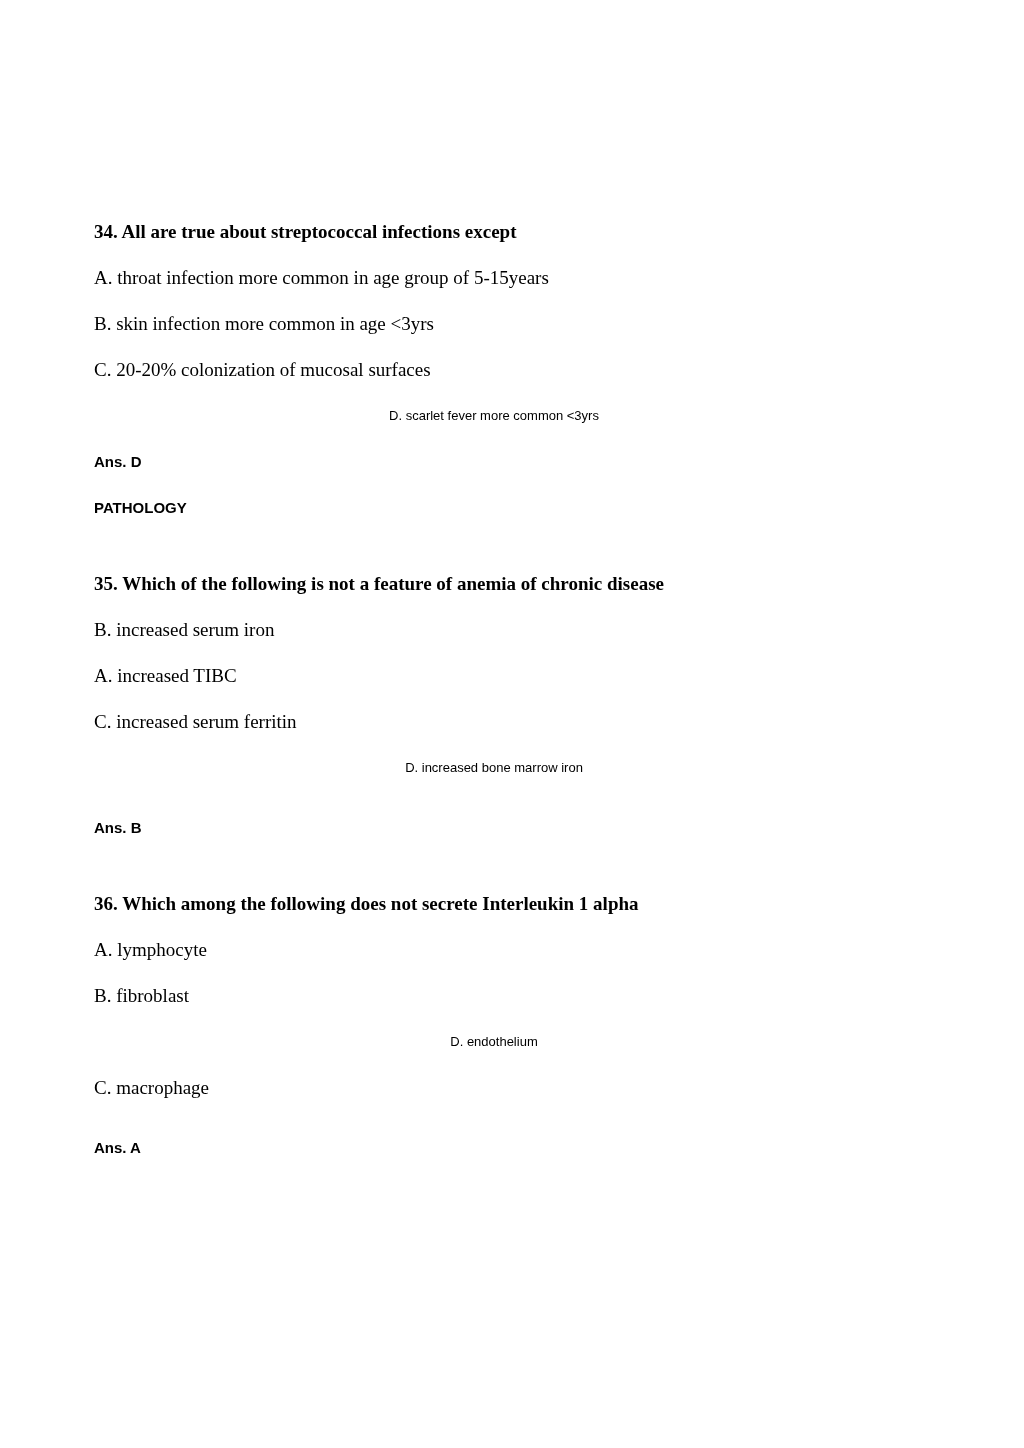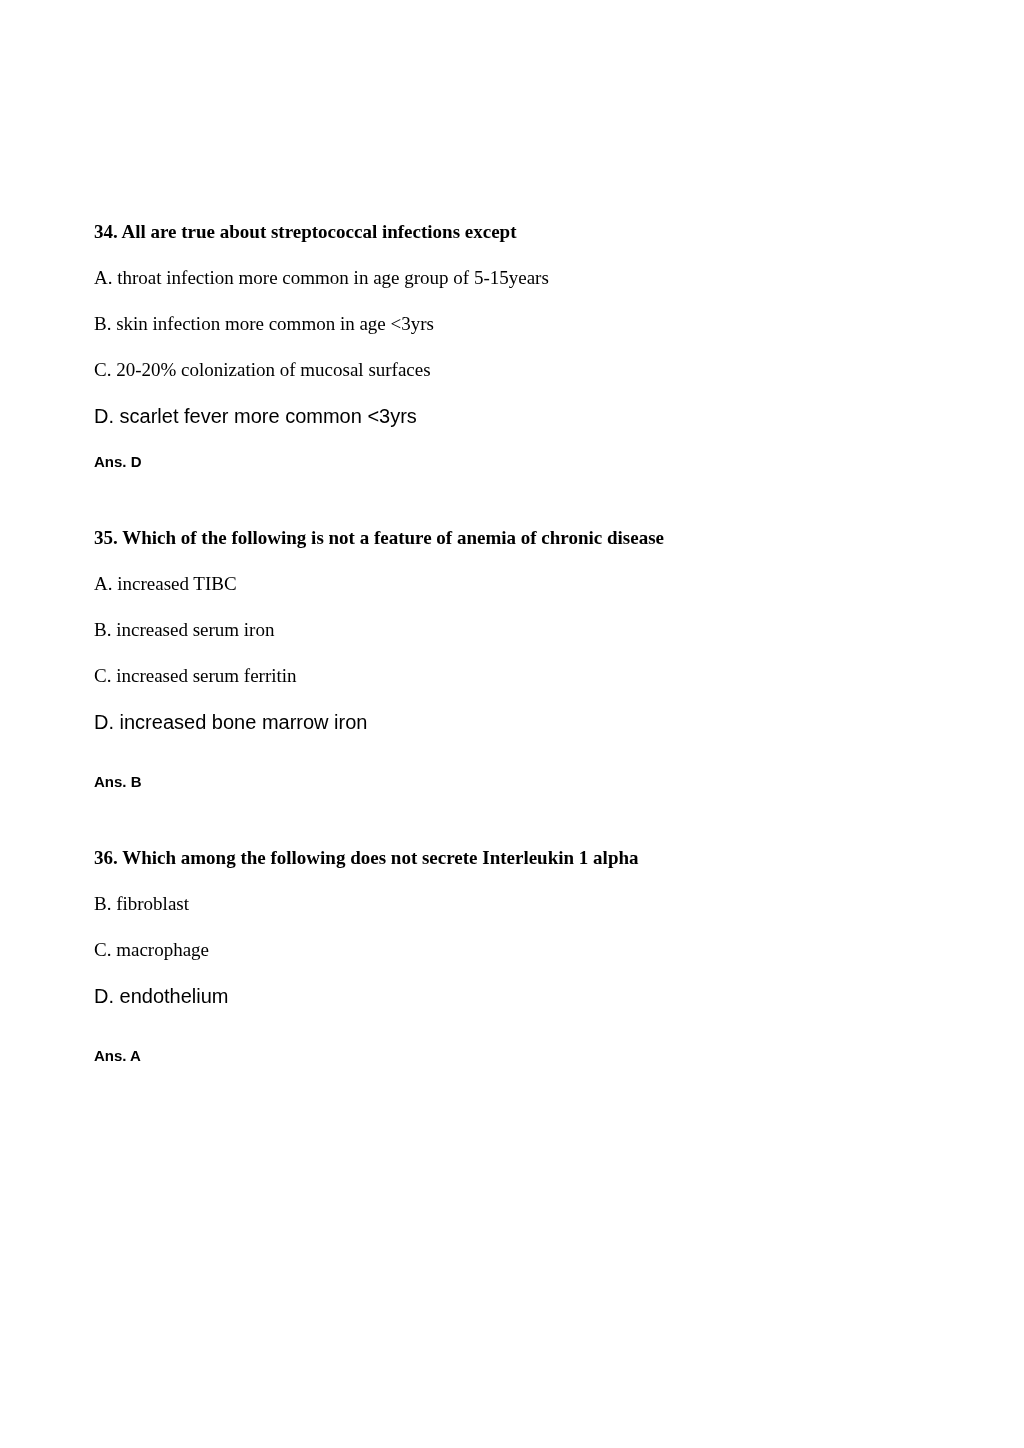--- a/index.html
+++ b/index.html
@@ -28,22 +28,23 @@
     margin: 0 0 26px 0;
     color: #000000;
   }
   .opt.serif {
     font-family: "Liberation Serif", serif;
     font-size: 19px;
     line-height: 20px;
   }
   .opt.sans {
     font-family: "Liberation Sans", sans-serif;
-    font-size: 20px;
+    font-size: 13px;
     line-height: 20px;
+    text-align: center;
   }
   .ans {
     font-family: "Liberation Sans", sans-serif;
     font-weight: bold;
     font-size: 15px;
     line-height: 20px;
     color: #000000;
     margin: 0 0 26px 0;
   }
   .section-heading {
@@ -68,31 +69,33 @@
 
   <section>
     <p class="q-title">34. All are true about streptococcal infections except</p>
     <p class="opt serif">A. throat infection more common in age group of 5-15years</p>
     <p class="opt serif">B. skin infection more common in age &lt;3yrs</p>
     <p class="opt serif">C. 20-20% colonization of mucosal surfaces</p>
     <p class="opt sans">D. scarlet fever more common &lt;3yrs</p>
     <p class="ans">Ans. D</p>
   </section>
 
+  <p class="section-heading">PATHOLOGY</p>
 
   <section>
     <p class="q-title mt-section">35.  Which of the following is not a feature of anemia of chronic disease</p>
+    <p class="opt serif">B. increased serum iron</p>
     <p class="opt serif">A. increased  TIBC</p>
-    <p class="opt serif">B. increased serum iron</p>
     <p class="opt serif">C. increased serum ferritin</p>
     <p class="opt sans">D. increased bone marrow iron</p>
     <p class="ans mt-extra">Ans. B</p>
   </section>
 
   <section>
     <p class="q-title mt-section">36. Which among the following does not secrete  Interleukin 1 alpha</p>
+    <p class="opt serif">A. lymphocyte</p>
     <p class="opt serif">B. fibroblast</p>
+    <p class="opt sans">D. endothelium</p>
     <p class="opt serif">C. macrophage</p>
-    <p class="opt sans">D. endothelium</p>
     <p class="ans mt-extra">Ans. A</p>
   </section>
 
 </div>
 
 </body></html>

